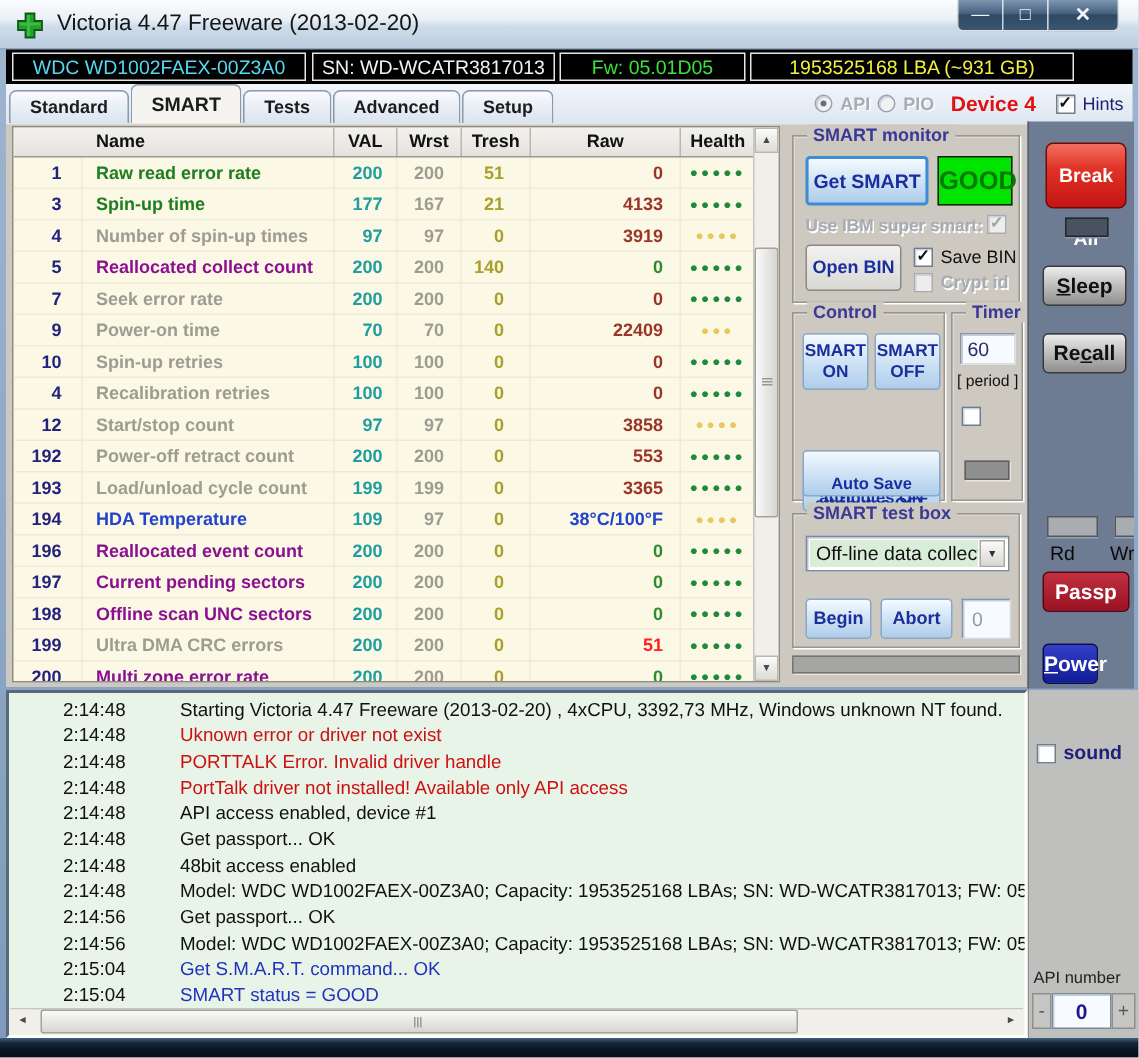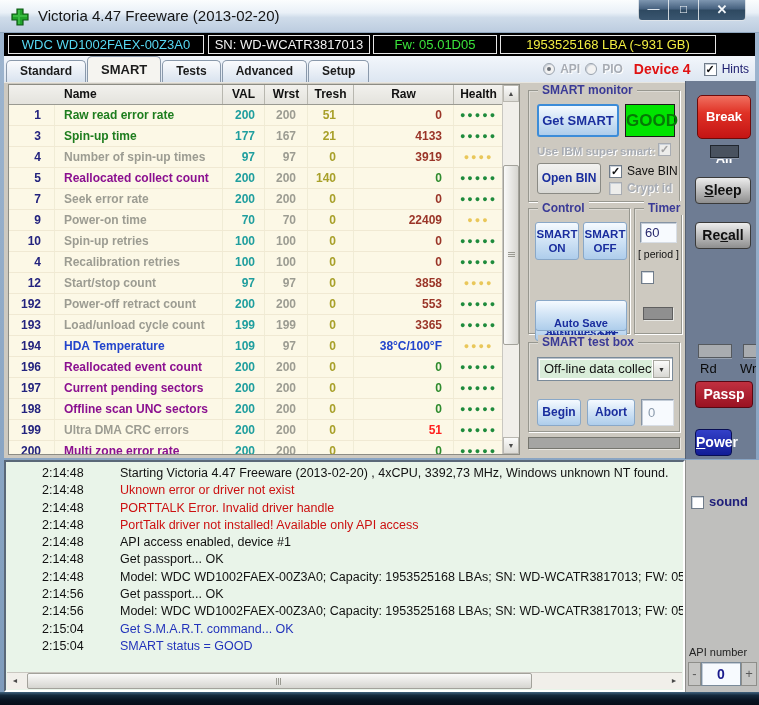--- a/index.html
+++ b/index.html
@@ -478,20 +478,21 @@
 </div>
 
 <div id="log">
   <div id="loglines">
       <div class="logline"><span class="ltime">2:14:48</span><span class="lmsg lc-black">Starting Victoria 4.47  Freeware (2013-02-20) , 4xCPU, 3392,73 MHz, Windows unknown NT found.</span></div>
       <div class="logline"><span class="ltime">2:14:48</span><span class="lmsg lc-red">Uknown error or driver not exist</span></div>
       <div class="logline"><span class="ltime">2:14:48</span><span class="lmsg lc-red">PORTTALK Error. Invalid driver handle</span></div>
       <div class="logline"><span class="ltime">2:14:48</span><span class="lmsg lc-red">PortTalk driver not installed! Available only API access</span></div>
       <div class="logline"><span class="ltime">2:14:48</span><span class="lmsg lc-black">API access enabled, device #1</span></div>
       <div class="logline"><span class="ltime">2:14:48</span><span class="lmsg lc-black">Get passport... OK</span></div>
+      <div class="logline"><span class="ltime">2:14:48</span><span class="lmsg lc-black">48bit access enabled</span></div>
       <div class="logline"><span class="ltime">2:14:48</span><span class="lmsg lc-black">Model: WDC WD1002FAEX-00Z3A0; Capacity: 1953525168 LBAs; SN: WD-WCATR3817013; FW: 05.01D05</span></div>
       <div class="logline"><span class="ltime">2:14:56</span><span class="lmsg lc-black">Get passport... OK</span></div>
       <div class="logline"><span class="ltime">2:14:56</span><span class="lmsg lc-black">Model: WDC WD1002FAEX-00Z3A0; Capacity: 1953525168 LBAs; SN: WD-WCATR3817013; FW: 05.01D05</span></div>
       <div class="logline"><span class="ltime">2:15:04</span><span class="lmsg lc-blue">Get S.M.A.R.T. command... OK</span></div>
       <div class="logline"><span class="ltime">2:15:04</span><span class="lmsg lc-blue">SMART status = GOOD</span></div>
     </div>
   <div id="hscroll">
     <span class="hbtn" id="hleft">◄</span>
     <div id="hthumb"></div>
     <span class="hbtn" id="hright">►</span>

